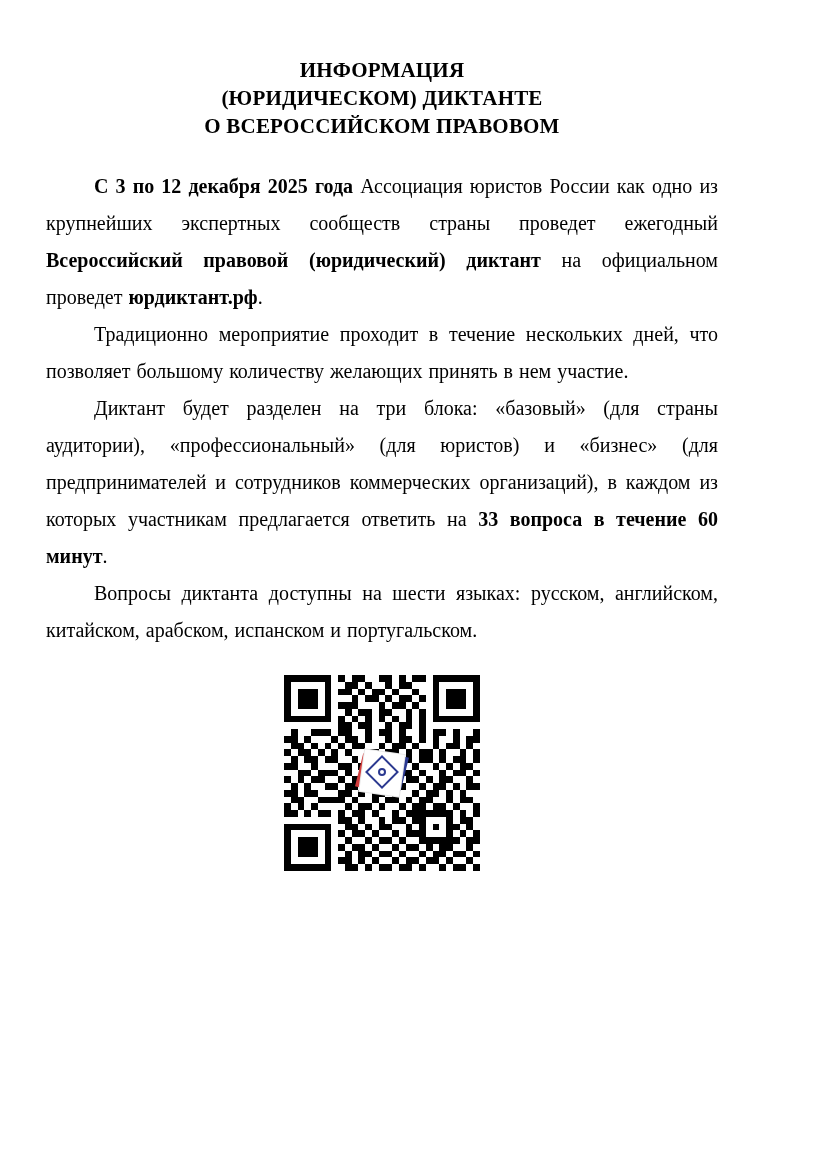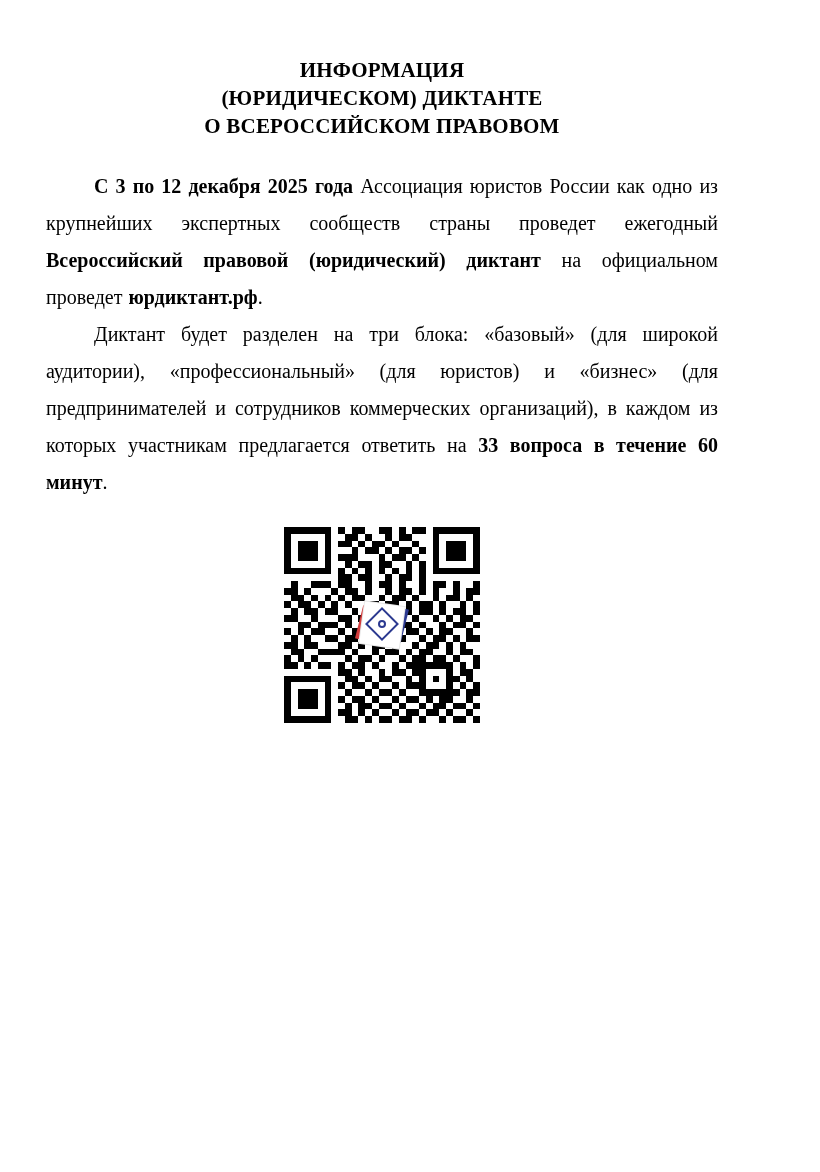--- a/index.html
+++ b/index.html
@@ -106,21 +106,23 @@
 <div class="page">
 
   <div class="doc-title">
     <div>ИНФОРМАЦИЯ</div>
     <div>(ЮРИДИЧЕСКОМ) ДИКТАНТЕ</div>
     <div>О ВСЕРОССИЙСКОМ ПРАВОВОМ</div>
   </div>
 
   <div class="body-text">
     <p><b>С 3 по 12 декабря 2025 года </b><span>Ассоциация юристов России как одно из крупнейших экспертных сообществ страны проведет ежегодный </span><b>Всероссийский правовой (юридический) диктант</b><span> на официальном проведет </span><b>юрдиктант.рф</b><span>.</span></p>
-    <p><span>Диктант будет разделен на три блока: «базовый» (для широкой аудитории), «профессиональный» (для юристов) и «бизнес» (для предпринимателей и сотрудников коммерческих организаций), в каждом из которых участникам предлагается ответить на </span><b>33 вопроса в течение 60 минут</b><span>.</span></p>
+    <p><span>Традиционно мероприятие проходит в течение нескольких дней, что позволяет большому количеству желающих принять в нем участие.</span></p>
+    <p><span>Диктант будет разделен на три блока: «базовый» (для страны аудитории), «профессиональный» (для юристов) и «бизнес» (для предпринимателей и сотрудников коммерческих организаций), в каждом из которых участникам предлагается ответить на </span><b>33 вопроса в течение 60 минут</b><span>.</span></p>
+    <p><span>Вопросы диктанта доступны на шести языках: русском, английском, китайском, арабском, испанском и португальском.</span></p>
   </div>
 
   <div class="qr-wrap">
     <div class="qr-grid" id="qr-grid">
         <div class="m1"></div>
         <div class="m1"></div>
         <div class="m1"></div>
         <div class="m1"></div>
         <div class="m1"></div>
         <div class="m1"></div>

